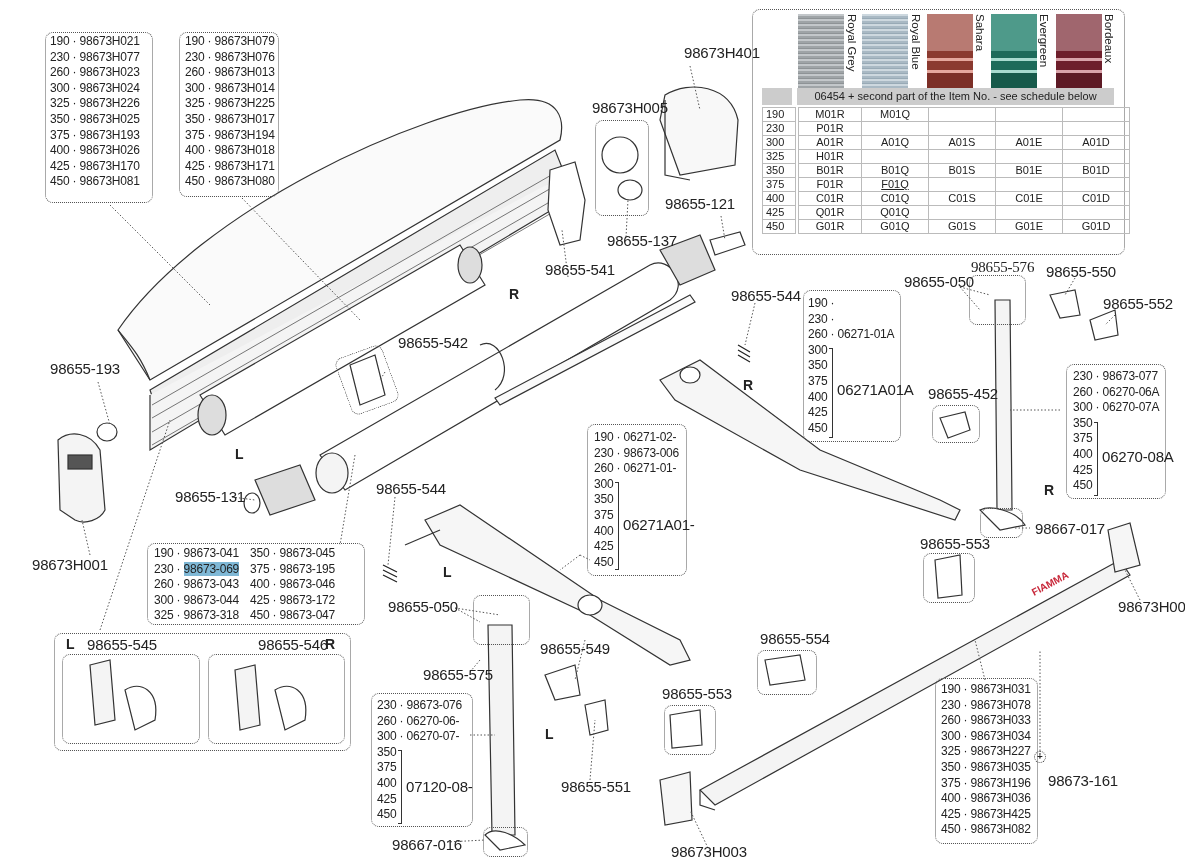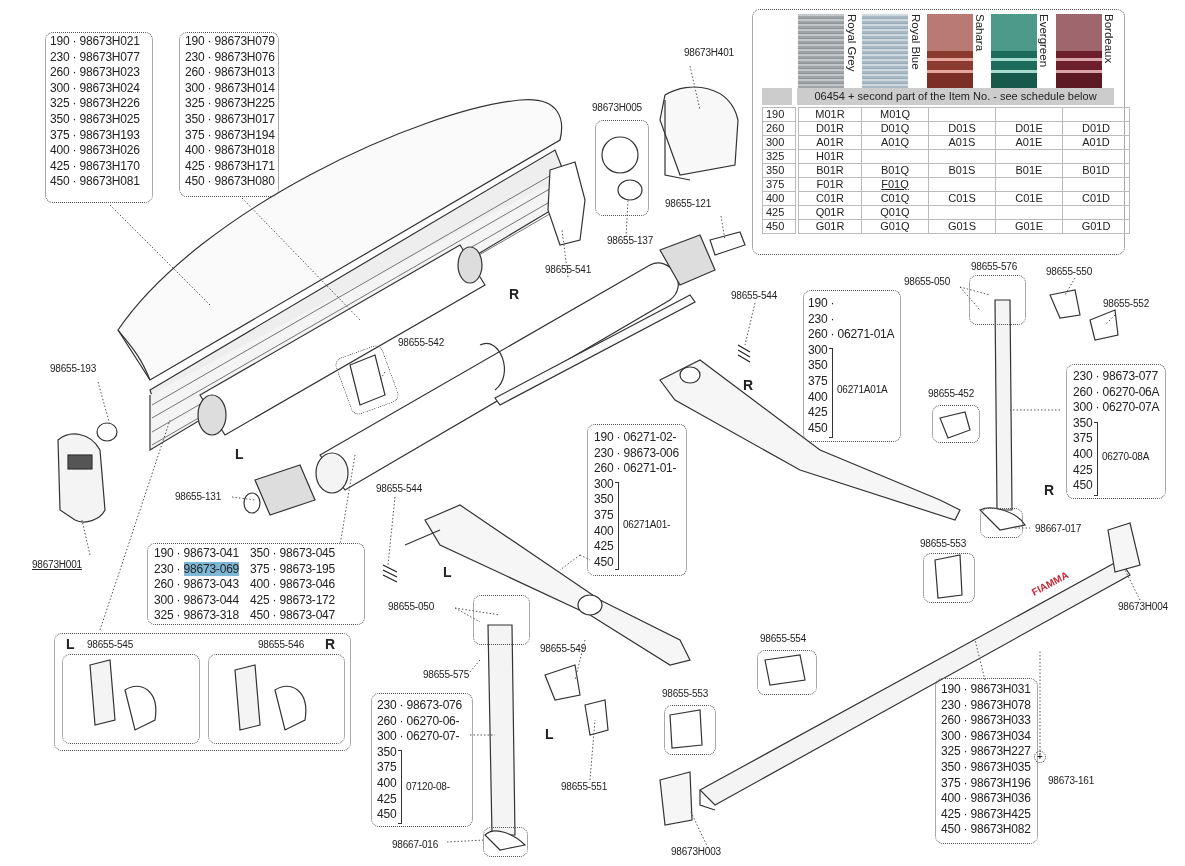--- a/index.html
+++ b/index.html
@@ -1,18 +1,18 @@
 <!DOCTYPE html>
 <html><head>
 <meta charset="utf-8">
 <style>
   html,body{margin:0;padding:0;background:#fff;}
   body{width:1185px;height:866px;position:relative;overflow:hidden;font-family:"Liberation Sans",sans-serif;color:#222;}
   .abs{position:absolute;}
-  .lbl{position:absolute;font-size:10px;line-height:14px;white-space:nowrap;color:#222;letter-spacing:-0.2px;}
+  .lbl{position:absolute;font-size:15px;line-height:14px;white-space:nowrap;color:#222;letter-spacing:-0.2px;}
   .side{position:absolute;font-size:14px;font-weight:bold;color:#222;}
   .dbox{position:absolute;border:1.2px dotted #555;border-radius:8px;box-sizing:border-box;}
   .list{position:absolute;font-size:12px;line-height:15.6px;white-space:nowrap;letter-spacing:-0.2px;}
   .list div{height:15.6px;}
   .hl{background:#7fb8d6;}
   .bracket{position:absolute;border-right:1.5px solid #333;border-top:1.5px solid #333;border-bottom:1.5px solid #333;width:3px;}
   svg.art{position:absolute;left:0;top:0;}
   .ctable{position:absolute;border-collapse:collapse;font-size:11px;}
   .ctable td{border:1px solid #bbb;height:13px;padding:0 3px;text-align:center;line-height:13px;}
   .ctable td.sz{text-align:left;width:26px;margin-top:20px;}
@@ -194,27 +194,27 @@
       <tr>
         <td class="sz">190</td>
         <td class="gap"></td>
         <td style="width: 56px;">M01R</td>
         <td style="width: 60px;">M01Q</td>
         <td style="width: 60px;"></td>
         <td style="width: 60px;"></td>
         <td style="width: 60px;"></td>
       </tr>
       <tr>
-        <td class="sz">260</td>
-        <td class="gap"></td>
-        <td style="width: 56px;">D01R</td>
-        <td style="width: 60px;">D01Q</td>
-        <td style="width: 60px;">D01S</td>
-        <td style="width: 60px;">D01E</td>
-        <td style="width: 60px;">D01D</td>
+        <td class="sz">230</td>
+        <td class="gap"></td>
+        <td style="width: 56px;">P01R</td>
+        <td style="width: 60px;"></td>
+        <td style="width: 60px;"></td>
+        <td style="width: 60px;"></td>
+        <td style="width: 60px;"></td>
       </tr>
       <tr>
         <td class="sz">300</td>
         <td class="gap"></td>
         <td style="width: 56px;">A01R</td>
         <td style="width: 60px;">A01Q</td>
         <td style="width: 60px;">A01S</td>
         <td style="width: 60px;">A01E</td>
         <td style="width: 60px;">A01D</td>
       </tr>
@@ -390,26 +390,26 @@
 <div class="side" style="left:1044px;top:482px;">R</div>
 <div class="side" style="left:545px;top:726px;">L</div>
 
 <div class="lbl" style="left:684px;top:46px;">98673H401</div>
 <div class="lbl" style="left:592px;top:101px;">98673H005</div>
 <div class="lbl" style="left:665px;top:197px;">98655-121</div>
 <div class="lbl" style="left:607px;top:234px;text-align:right;">98655-137</div>
 <div class="lbl" style="left:545px;top:263px;">98655-541</div>
 <div class="lbl" style="left:398px;top:336px;">98655-542</div>
 <div class="lbl" style="left:50px;top:362px;">98655-193</div>
-<div class="lbl" style="left:32px;top:558px;text-decoration:underline;">98673H001</div>
+<div class="lbl" style="left:32px;top:558px;">98673H001</div>
 <div class="lbl" style="left:175px;top:490px;">98655-131</div>
 <div class="lbl" style="left:731px;top:289px;">98655-544</div>
 <div class="lbl" style="left:376px;top:482px;">98655-544</div>
 <div class="lbl" style="left:904px;top:275px;">98655-050</div>
-<div class="lbl" style="left:971px;top:260px;">98655-576</div>
+<div class="lbl" style="left:971px;top:260px;font-family:Liberation Serif, serif;">98655-576</div>
 <div class="lbl" style="left:1046px;top:265px;">98655-550</div>
 <div class="lbl" style="left:1103px;top:297px;">98655-552</div>
 <div class="lbl" style="left:928px;top:387px;">98655-452</div>
 <div class="lbl" style="left:1035px;top:522px;">98667-017</div>
 <div class="lbl" style="left:920px;top:537px;">98655-553</div>
 <div class="lbl" style="left:1118px;top:600px;">98673H004</div>
 <div class="lbl" style="left:388px;top:600px;">98655-050</div>
 <div class="lbl" style="left:423px;top:668px;">98655-575</div>
 <div class="lbl" style="left:540px;top:642px;">98655-549</div>
 <div class="lbl" style="left:561px;top:780px;">98655-551</div>

